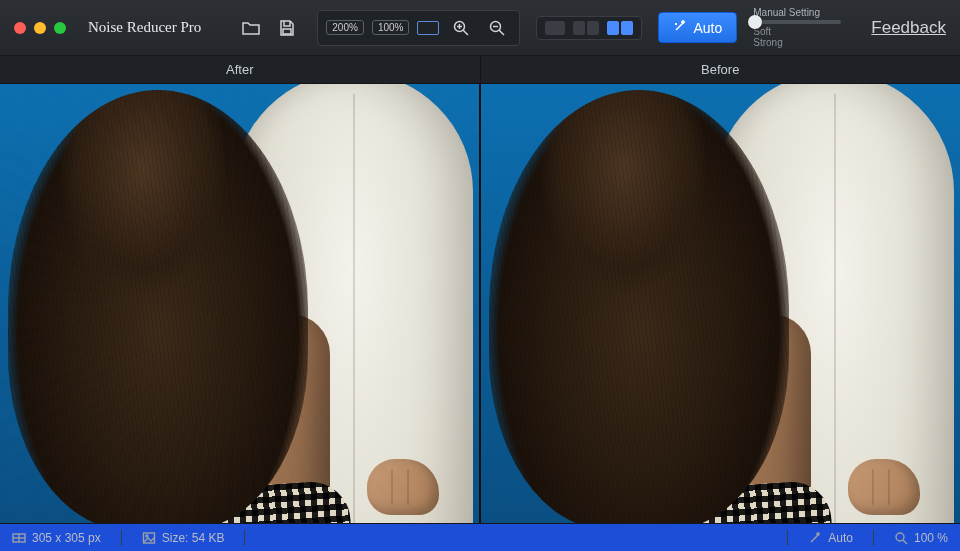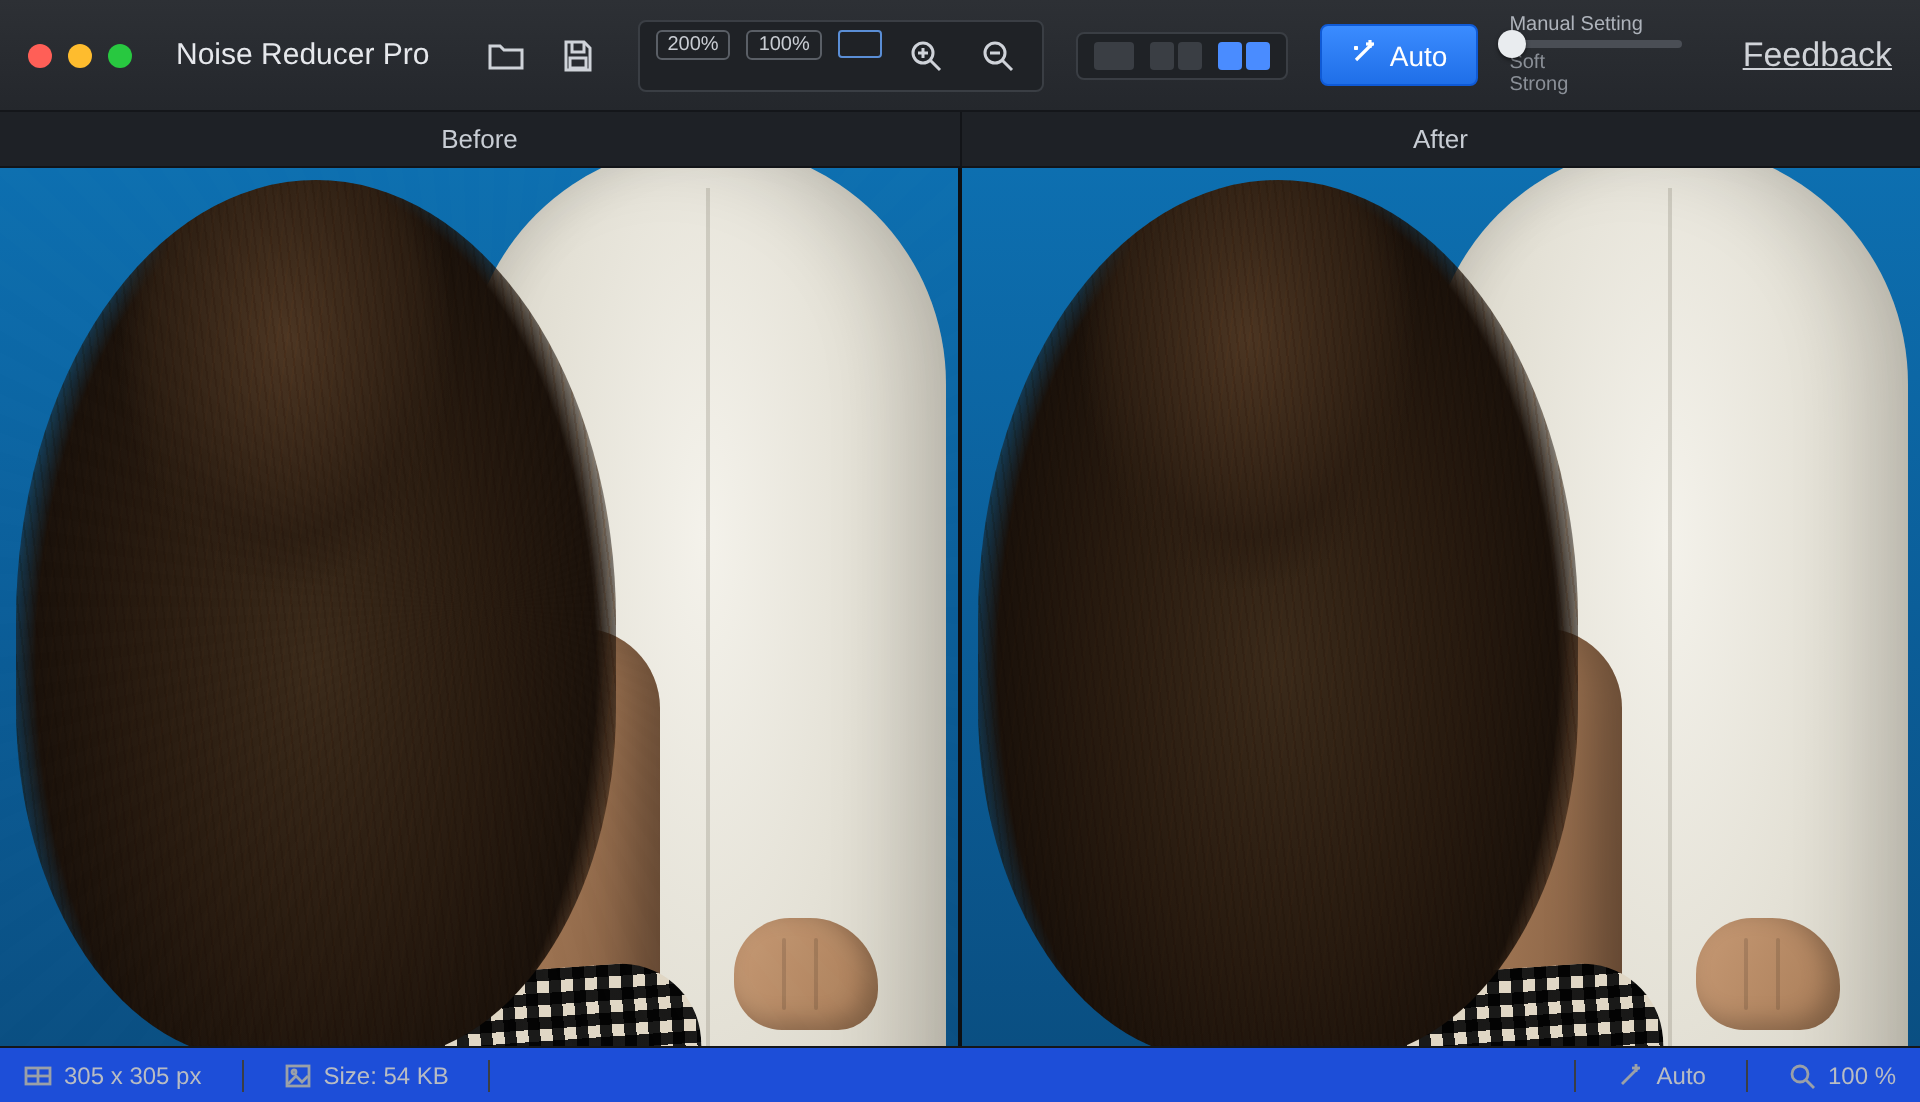--- a/index.html
+++ b/index.html
@@ -18,31 +18,31 @@
     display: flex; align-items: center;
     padding: 0 14px;
     gap: 16px;
     position: relative;
   }
   .traffic { display: flex; gap: 8px; margin-right: 6px; }
   .traffic span { width: 12px; height: 12px; border-radius: 50%; }
   .tl-close { background: #ff5f57; }
   .tl-min { background: #febc2e; }
   .tl-max { background: #28c840; }
-  .app-title { font-size: 15px; font-weight: 500; color: #e6e8ec; margin-right: 8px; }
+  .app-title { font-size: 15px; font-weight: 500; color: #e6e8ec; margin-right: 20px; font-family: Liberation Serif, serif; }
   .icon-btn {
     width: 28px; height: 26px;
     display: inline-flex; align-items: center; justify-content: center;
     border-radius: 3px;
     cursor: pointer;
   }
   .icon-btn svg { stroke: #cfd3d9; fill: none; stroke-width: 1.5; }
   .group { display: flex; align-items: center; gap: 8px; }
   .group-box {
-    display: flex; align-items: flex-start; gap: 8px;
+    display: flex; align-items: center; gap: 8px;
     background: #1f2226; border: 1px solid #3a3e44;
     border-radius: 4px; padding: 4px 8px;
   }
   .zoom-pill {
     font-size: 10px; border: 1px solid #5a5f66;
     border-radius: 3px; padding: 1px 5px; color: #c9cdd3;
     cursor: pointer;
   }
   .sq-btn {
     width: 22px; height: 14px; border: 1.5px solid #5a8ed6;
@@ -262,22 +262,22 @@
     <div class="slider-ends">
       <span>Soft</span>
       <span>Strong</span>
     </div>
   </div>
 
   <span class="feedback">Feedback</span>
 </div>
 
 <div class="split-headers">
+  <div>After</div>
   <div>Before</div>
-  <div>After</div>
 </div>
 
 <div class="canvas">
   <div class="pane noisy">
     <div class="sky"></div>
       <div class="board"></div>
       <div class="shoulder"></div>
       <div class="bikini"></div>
       <div class="hair"></div>
       <div class="hand"></div>

